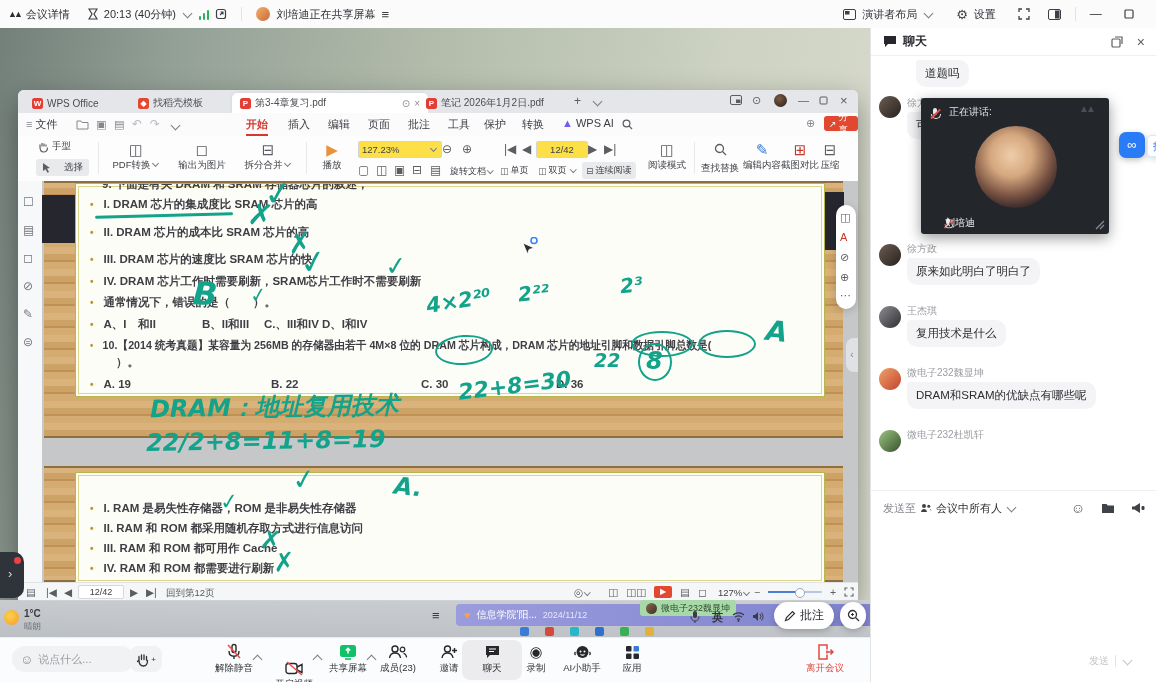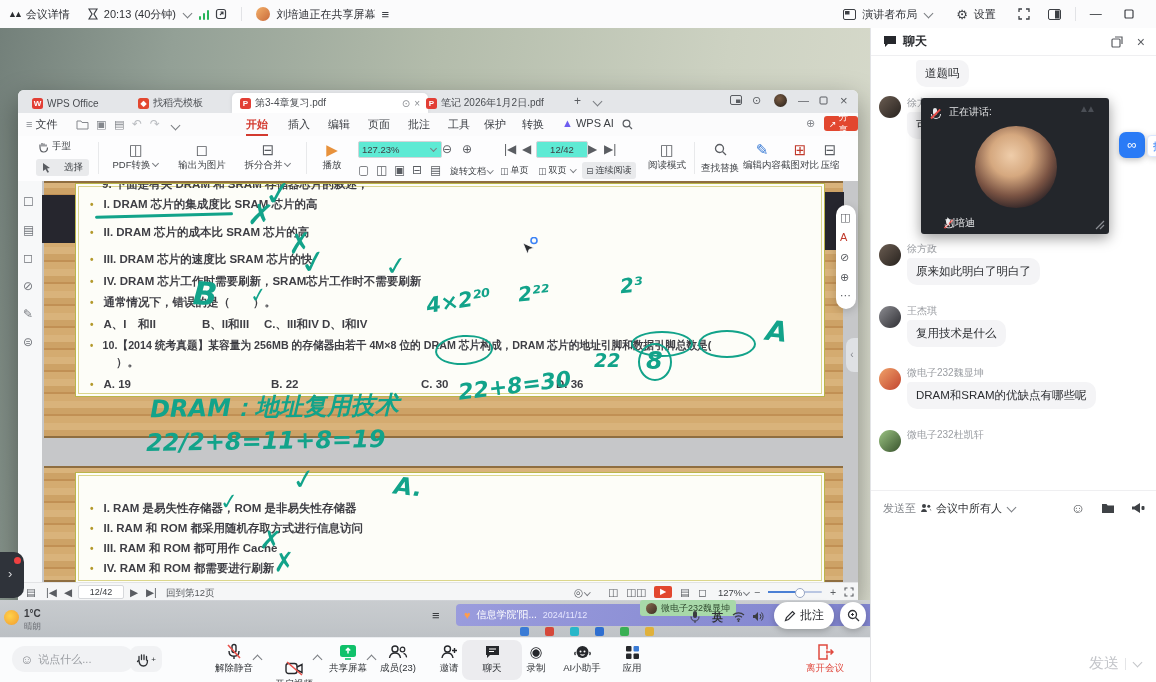--- a/index.html
+++ b/index.html
@@ -25,21 +25,21 @@
   .wtab.active{background:#fff;border-radius:5px 5px 0 0;box-shadow:0 0 4px rgba(0,0,0,.08);}
   .mini-logo{display:inline-flex;width:11px;height:11px;border-radius:2.5px;background:#e23e35;color:#fff;font-size:8px;font-weight:bold;align-items:center;justify-content:center;}
   #wmenu{left:0;top:23px;width:840px;height:23px;background:#fbfbfc;font-size:11px;color:#3b3e43;}
   .menu-it{position:absolute;top:4px;}
   .menu-it.on{color:#d33a2f;font-weight:bold;border-bottom:2px solid #d33a2f;padding-bottom:2px;}
   #wribbon{left:0;top:46px;width:840px;height:45px;background:#fdfdfe;border-bottom:1px solid #e7e8ea;font-size:9.5px;color:#3e4145;}
   .rb{position:absolute;text-align:center;}
   .rb .i{display:block;font-size:15px;height:19px;line-height:19px;color:#5a5d62;}
   .rsep{position:absolute;top:6px;width:1px;height:32px;background:#e8e9eb;}
   .selpill{background:#e9eaec;border-radius:3px;}
-  .zbox{position:absolute;height:15px;border:1px solid #d3d5d9;background:#5eead4;border-radius:2px;font-size:9.5px;color:#3e4145;display:flex;align-items:center;justify-content:space-between;padding:0 3px;}
+  .zbox{position:absolute;height:15px;border:1px solid #d3d5d9;background:#fde047;border-radius:2px;font-size:9.5px;color:#3e4145;display:flex;align-items:center;justify-content:space-between;padding:0 3px;}
   .mini-i{position:absolute;font-size:12px;color:#5a5d62;}
   
   #wside{left:0;top:91px;width:24px;height:401px;background:#f7f8f9;border-right:1px solid #ececee;}
   .side-i{position:absolute;left:5px;font-size:12px;color:#73767c;}
   
   #wdoc{left:24px;top:91px;width:816px;height:401px;background:#c6c7c9;overflow:hidden;}
   .wood{position:absolute;left:2px;width:799px;background:repeating-linear-gradient(180deg,#d9b37b 0 7px,#cda266 7px 13px,#c19054 13px 15px,#d4ab70 15px 22px);box-shadow:inset 0 2px 0 #8f6e40, inset 0 -2px 0 #8f6e40;}
   .card{position:absolute;left:33px;width:748px;background:#fdfdf8;border:1px solid #b9b54a;box-shadow:inset 0 0 0 2px #fdfdf8, inset 0 0 0 3px #dbd68c;overflow:hidden;}
   .ql{position:absolute;font-size:11.5px;font-weight:bold;color:#3e3e44;white-space:nowrap;}
   .ql .bu{color:#b3992b;margin-right:10px;font-size:10px;}
@@ -671,19 +671,19 @@
           </svg>
       </span>
       <span style="margin-left:12px;">
         <svg width="14" height="12" viewBox="0 0 14 12">
             <path d="M1 4.5v3h2.5L9 11V1L3.5 4.5z" fill="#3f4246"></path>
             <rect x="10.5" y="4" width="3" height="4" rx="1" fill="#3f4246"></rect>
           </svg>
       </span>
     </div>
     <div class="abs f" style="left:218px;top:626px;gap:6px;">
-      <span style="font-size:15px;color:#c3c5c9;">发送</span>
+      <span style="font-size:10px;color:#c3c5c9;">发送</span>
       <span style="width:1px;height:12px;background:#e4e5e7;"></span>
       <span class="chev" style="border-color:#c3c5c9;"></span>
     </div>
   </div>
 
 </div>
 
 </body></html>

